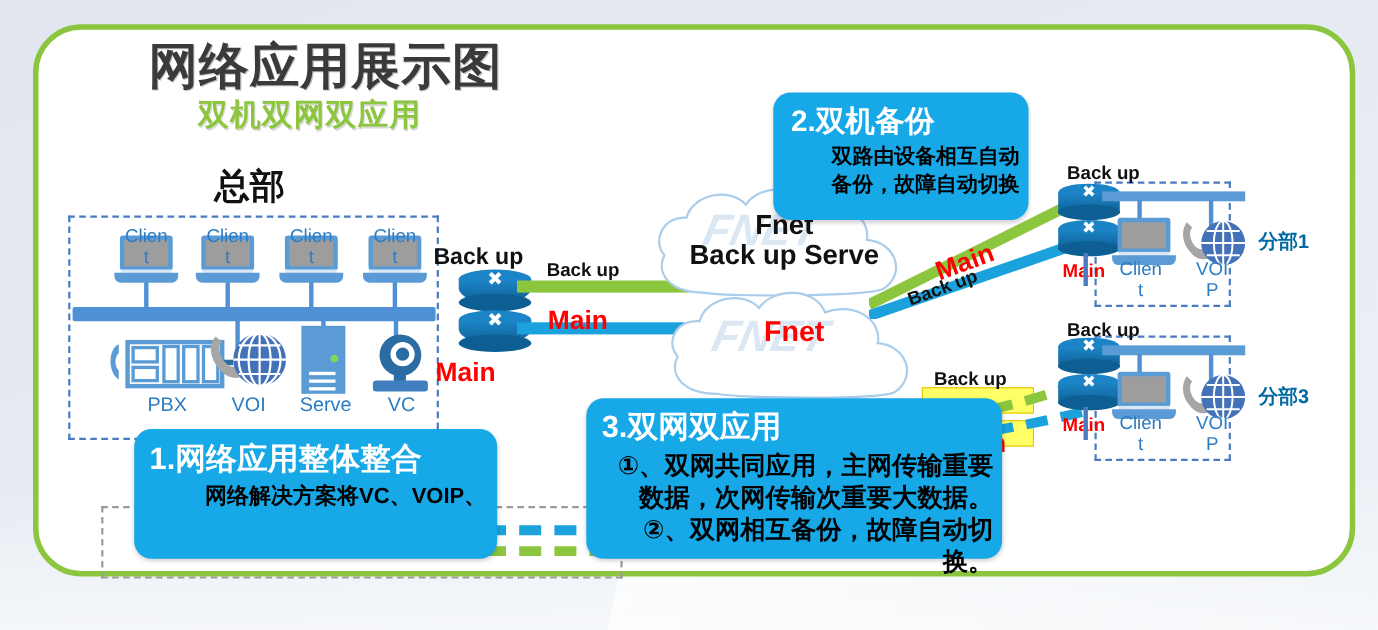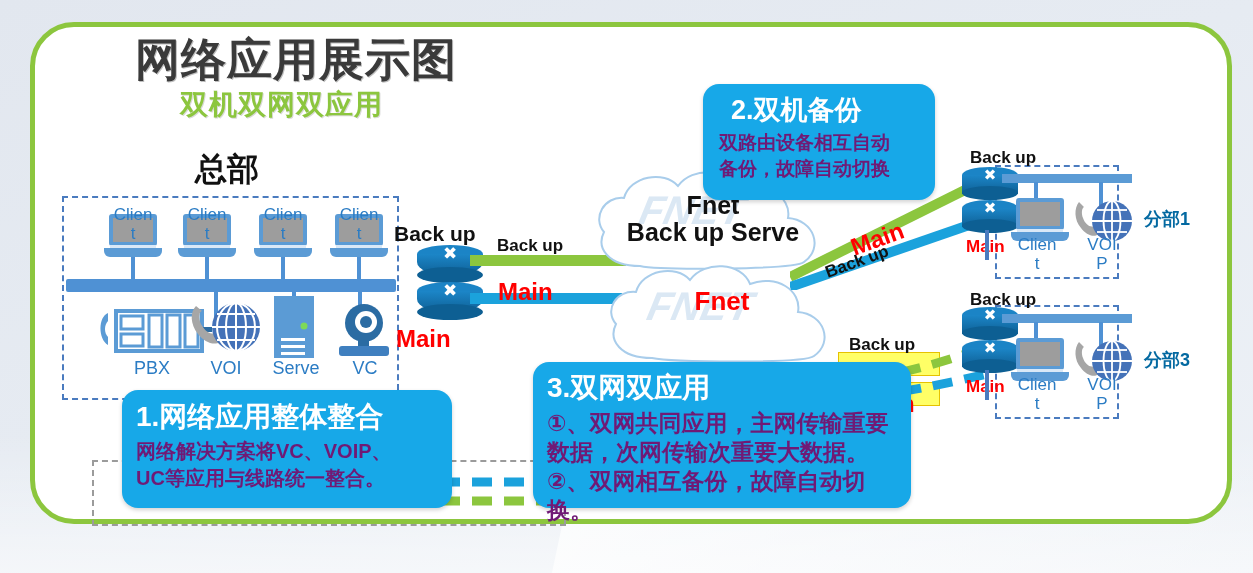--- a/index.html
+++ b/index.html
@@ -81,28 +81,28 @@
   .lbl-main-sm{font-size:17px;font-weight:bold;color:#ff0000;}
 
   
   .link-green{position:absolute;height:11px;background:#8cc63e;}
   .link-blue{position:absolute;height:11px;background:#1ba2dc;}
 
   
   .bubble{position:absolute;background:#17a8e8;border-radius:16px;color:#fff;
     box-shadow:0 2px 4px rgba(0,0,0,.18);}
   .bubble .bt{font-weight:bold;color:#ffffff;display:block;}
-  .bubble .bb{font-weight:bold;color:#701a75;display:block;}
+  .bubble .bb{font-weight:bold;color:#000000;display:block;text-align:right;}
 
   .b1{left:122px;top:390px;width:330px;height:118px;}
   .b1 .bt{font-size:28px;padding:8px 0 2px 14px;}
   .b1 .bb{font-size:20px;padding:0 10px 0 14px;line-height:27px;}
 
   .b2{left:703px;top:84px;width:232px;height:116px;}
-  .b2 .bt{font-size:27px;padding:8px 0 2px 28px;}
+  .b2 .bt{font-size:27px;padding:8px 0 2px 16px;}
   .b2 .bb{font-size:19px;padding:0 8px 0 16px;line-height:26px;}
 
   .b3{left:533px;top:362px;width:378px;height:146px;}
   .b3 .bt{font-size:28px;padding:7px 0 2px 14px;}
   .b3 .bb{font-size:23px;padding:0 8px 0 14px;line-height:29px;}
 
   
   .branch-name{position:absolute;font-size:18px;font-weight:bold;color:#0369a1;}
 
   
@@ -376,21 +376,20 @@
 
   <div class="gray-dash-box"></div>
   <svg style="position:absolute;left:440px;top:470px;" width="130" height="50">
     <line x1="0" y1="12" x2="125" y2="12" stroke="#1ba2dc" stroke-width="9" stroke-dasharray="20 12"></line>
     <line x1="0" y1="31" x2="125" y2="31" stroke="#8cc63e" stroke-width="9" stroke-dasharray="20 12"></line>
   </svg>
 
   <div class="bubble b1">
     <span class="bt">1.网络应用整体整合</span>
     <span class="bb">网络解决方案将VC、VOIP、</span>
-    <span class="bb">UC等应用与线路统一整合。</span>
   </div>
 
   <div class="bubble b2">
     <span class="bt">2.双机备份</span>
     <span class="bb">双路由设备相互自动</span>
     <span class="bb">备份，故障自动切换</span>
   </div>
 
   <div class="bubble b3">
     <span class="bt">3.双网双应用</span>

